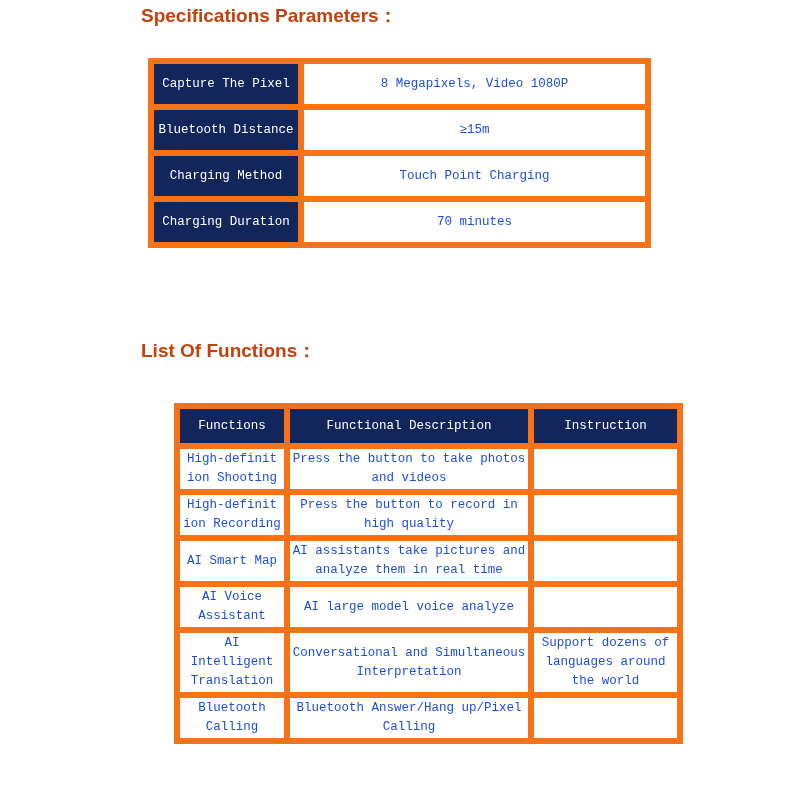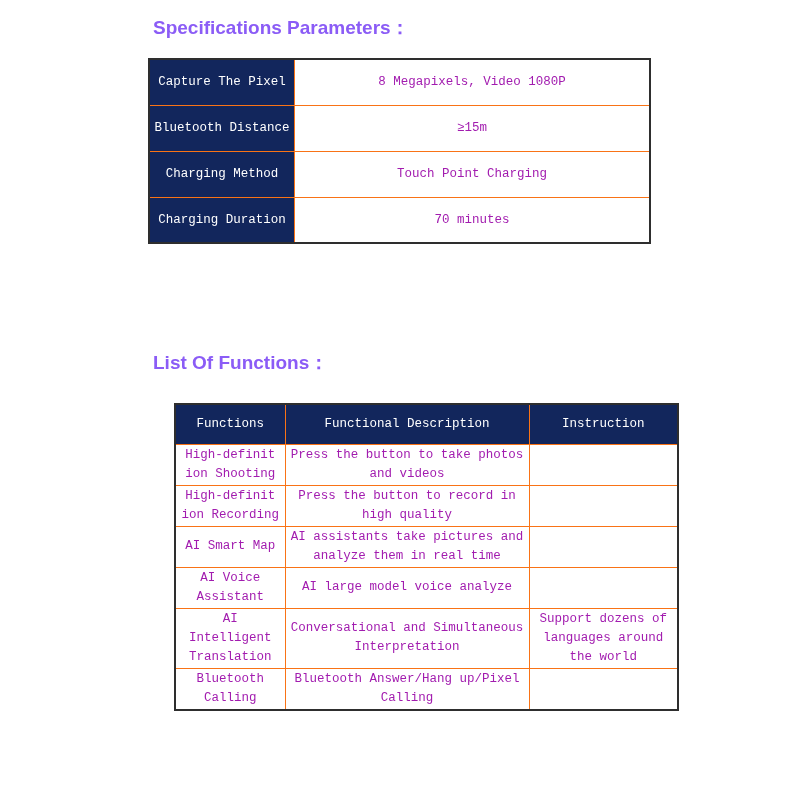--- a/index.html
+++ b/index.html
@@ -13,52 +13,52 @@
   .page {
     position: relative;
     width: 800px;
     height: 800px;
     background: #ffffff;
     overflow: hidden;
   }
   .heading {
     position: absolute;
     left: 141px;
-    margin: 12px;
+    margin: 0;
     font-family: "Liberation Sans", sans-serif;
     font-weight: bold;
     font-size: 19px;
-    color: #8b5cf6;
+    color: #c2410c;
     white-space: nowrap;
   }
   #spec-heading { top: 3px; }
   #func-heading { top: 338px; }
 
   table {
     position: absolute;
     left: 148px;
     width: 503px;
     border-collapse: collapse;
     table-layout: fixed;
     border: 2px solid #2e2e2e;
     font-family: "Liberation Mono", "DejaVu Sans Mono", monospace;
     font-size: 12.5px;
   }
   th, td {
-    border: 1px solid #f97316;
+    border: 6px solid #f97316;
     overflow: hidden;
   }
   th {
     background: #12265c;
     color: #ffffff;
     font-weight: normal;
     text-align: center;
   }
   td {
-    color: #a21caf;
+    color: #1d4ed8;
     text-align: center;
     vertical-align: middle;
     white-space: pre-line;
     padding: 1px 2px;
   }
 
   
   #spec-table { top: 58px; }
   #spec-table tr { height: 46px; }
   #spec-table th { width: 142px; }

